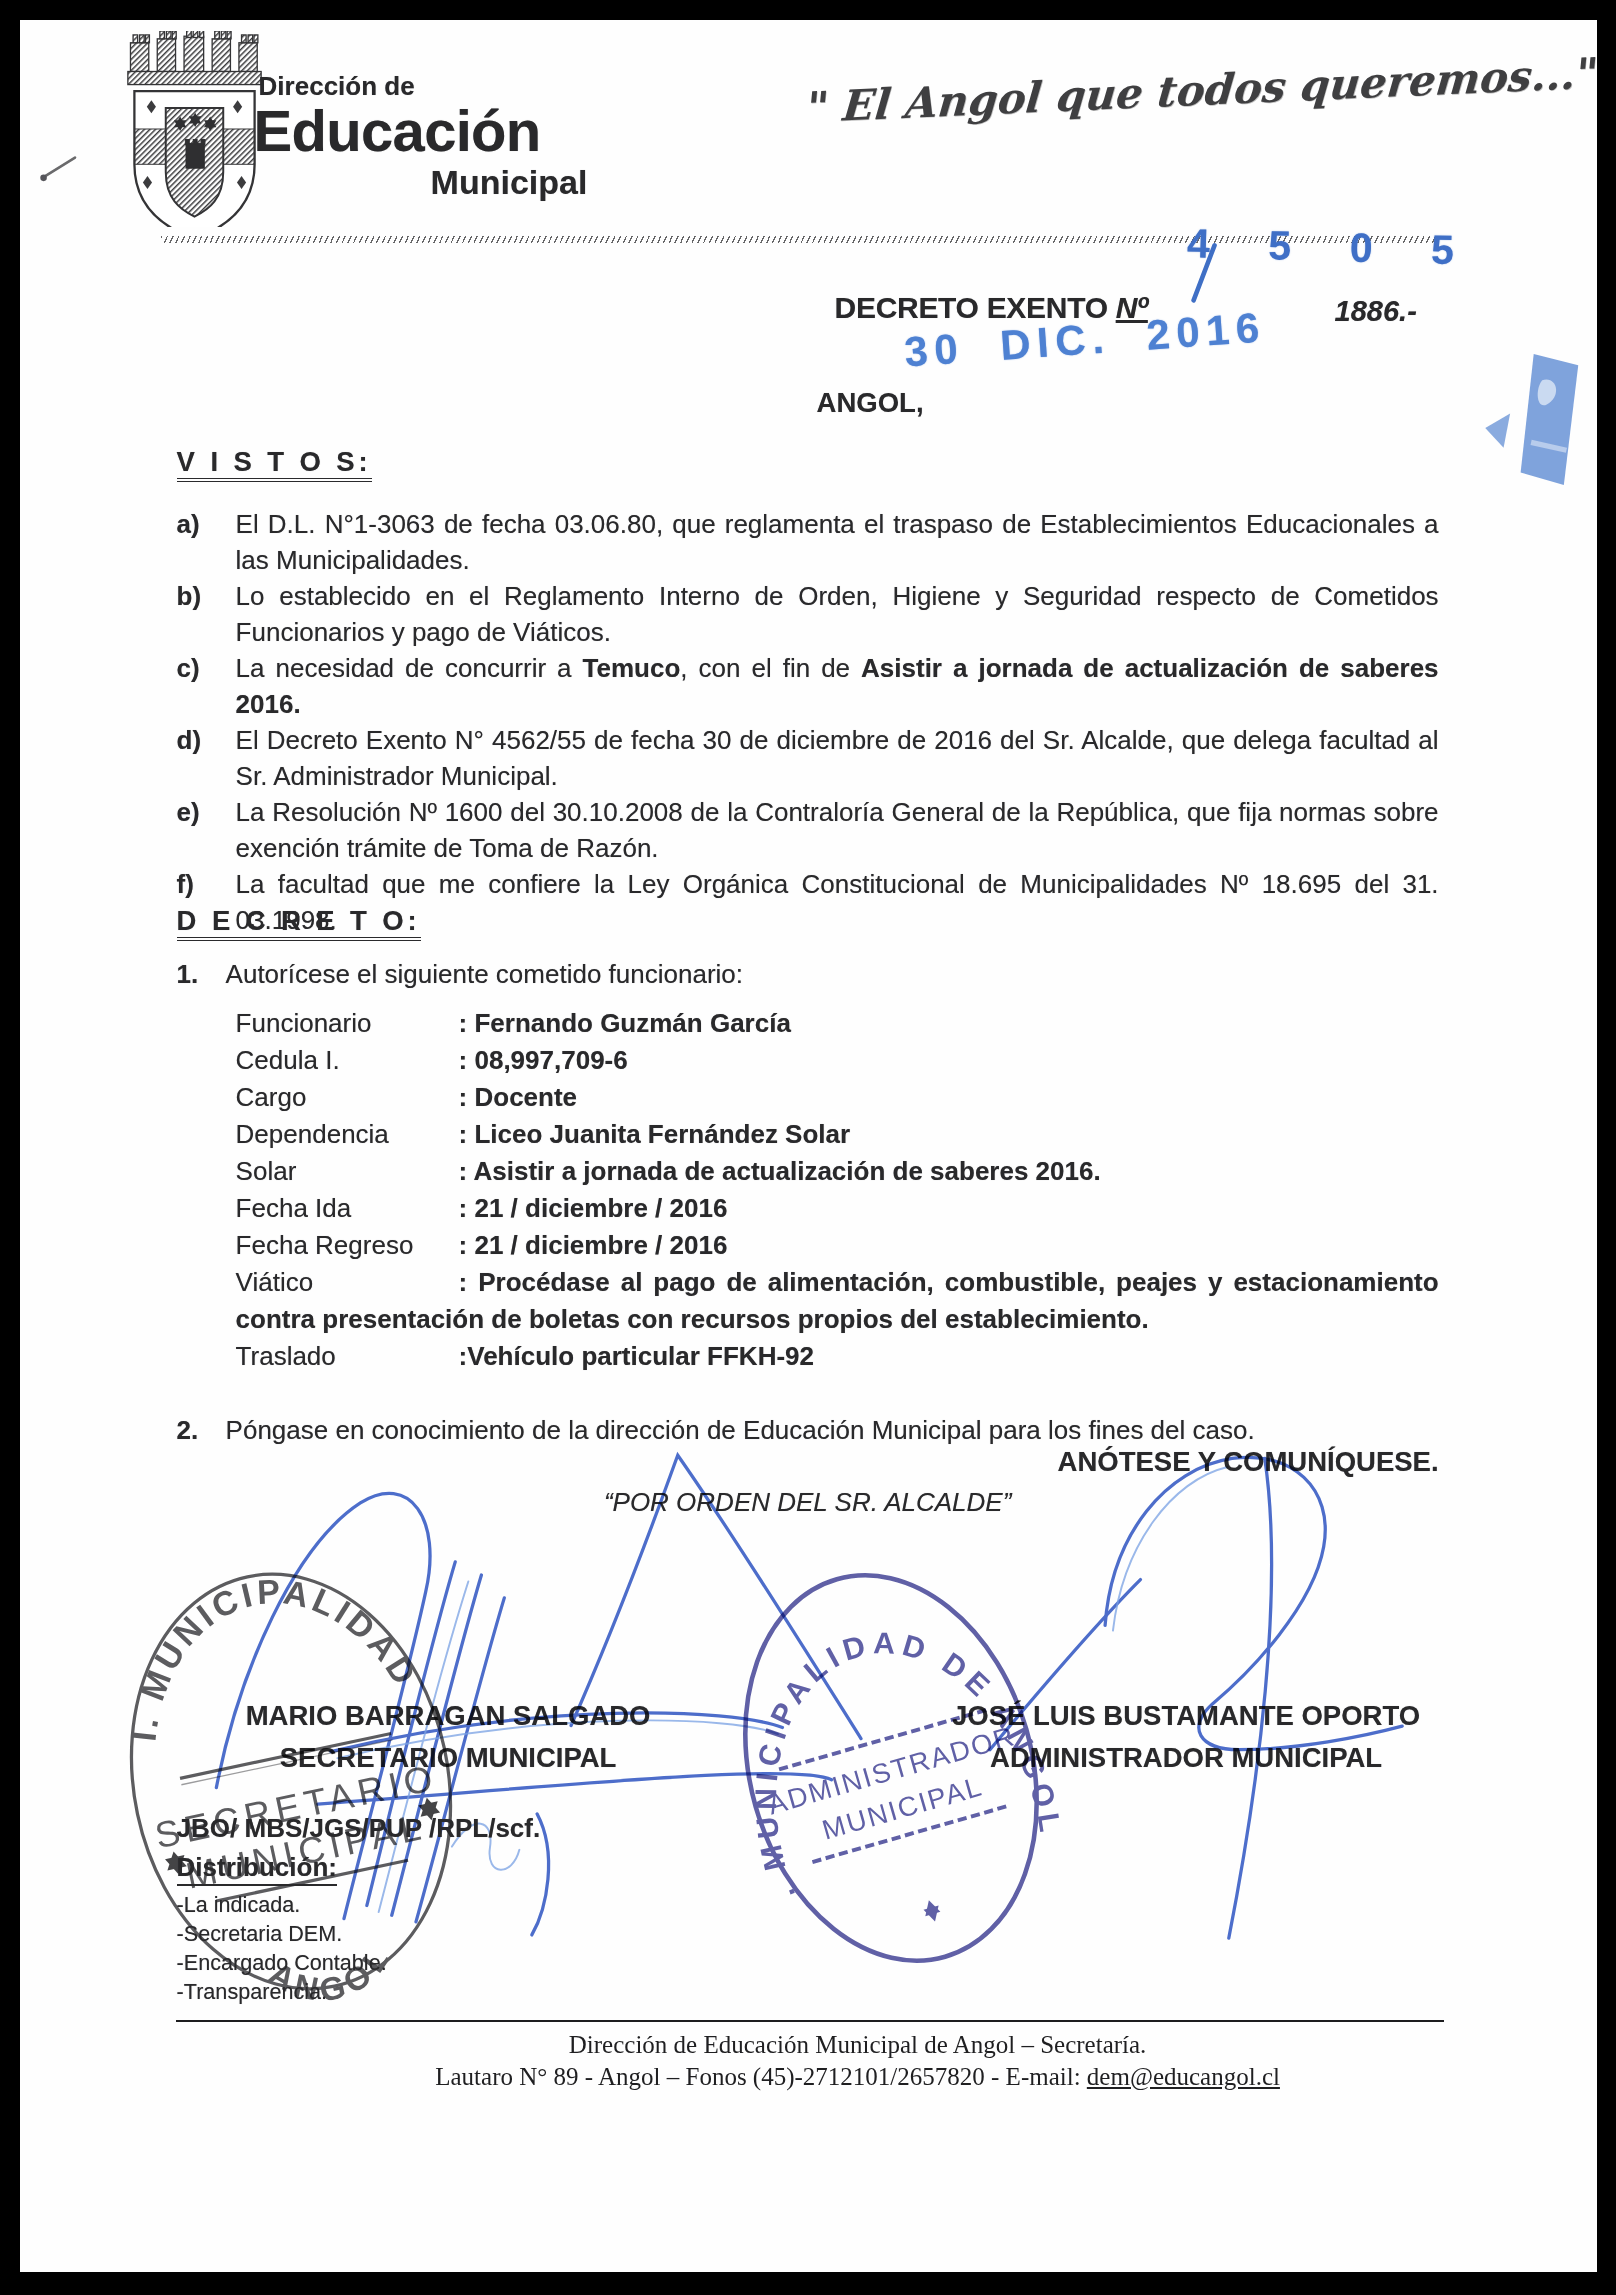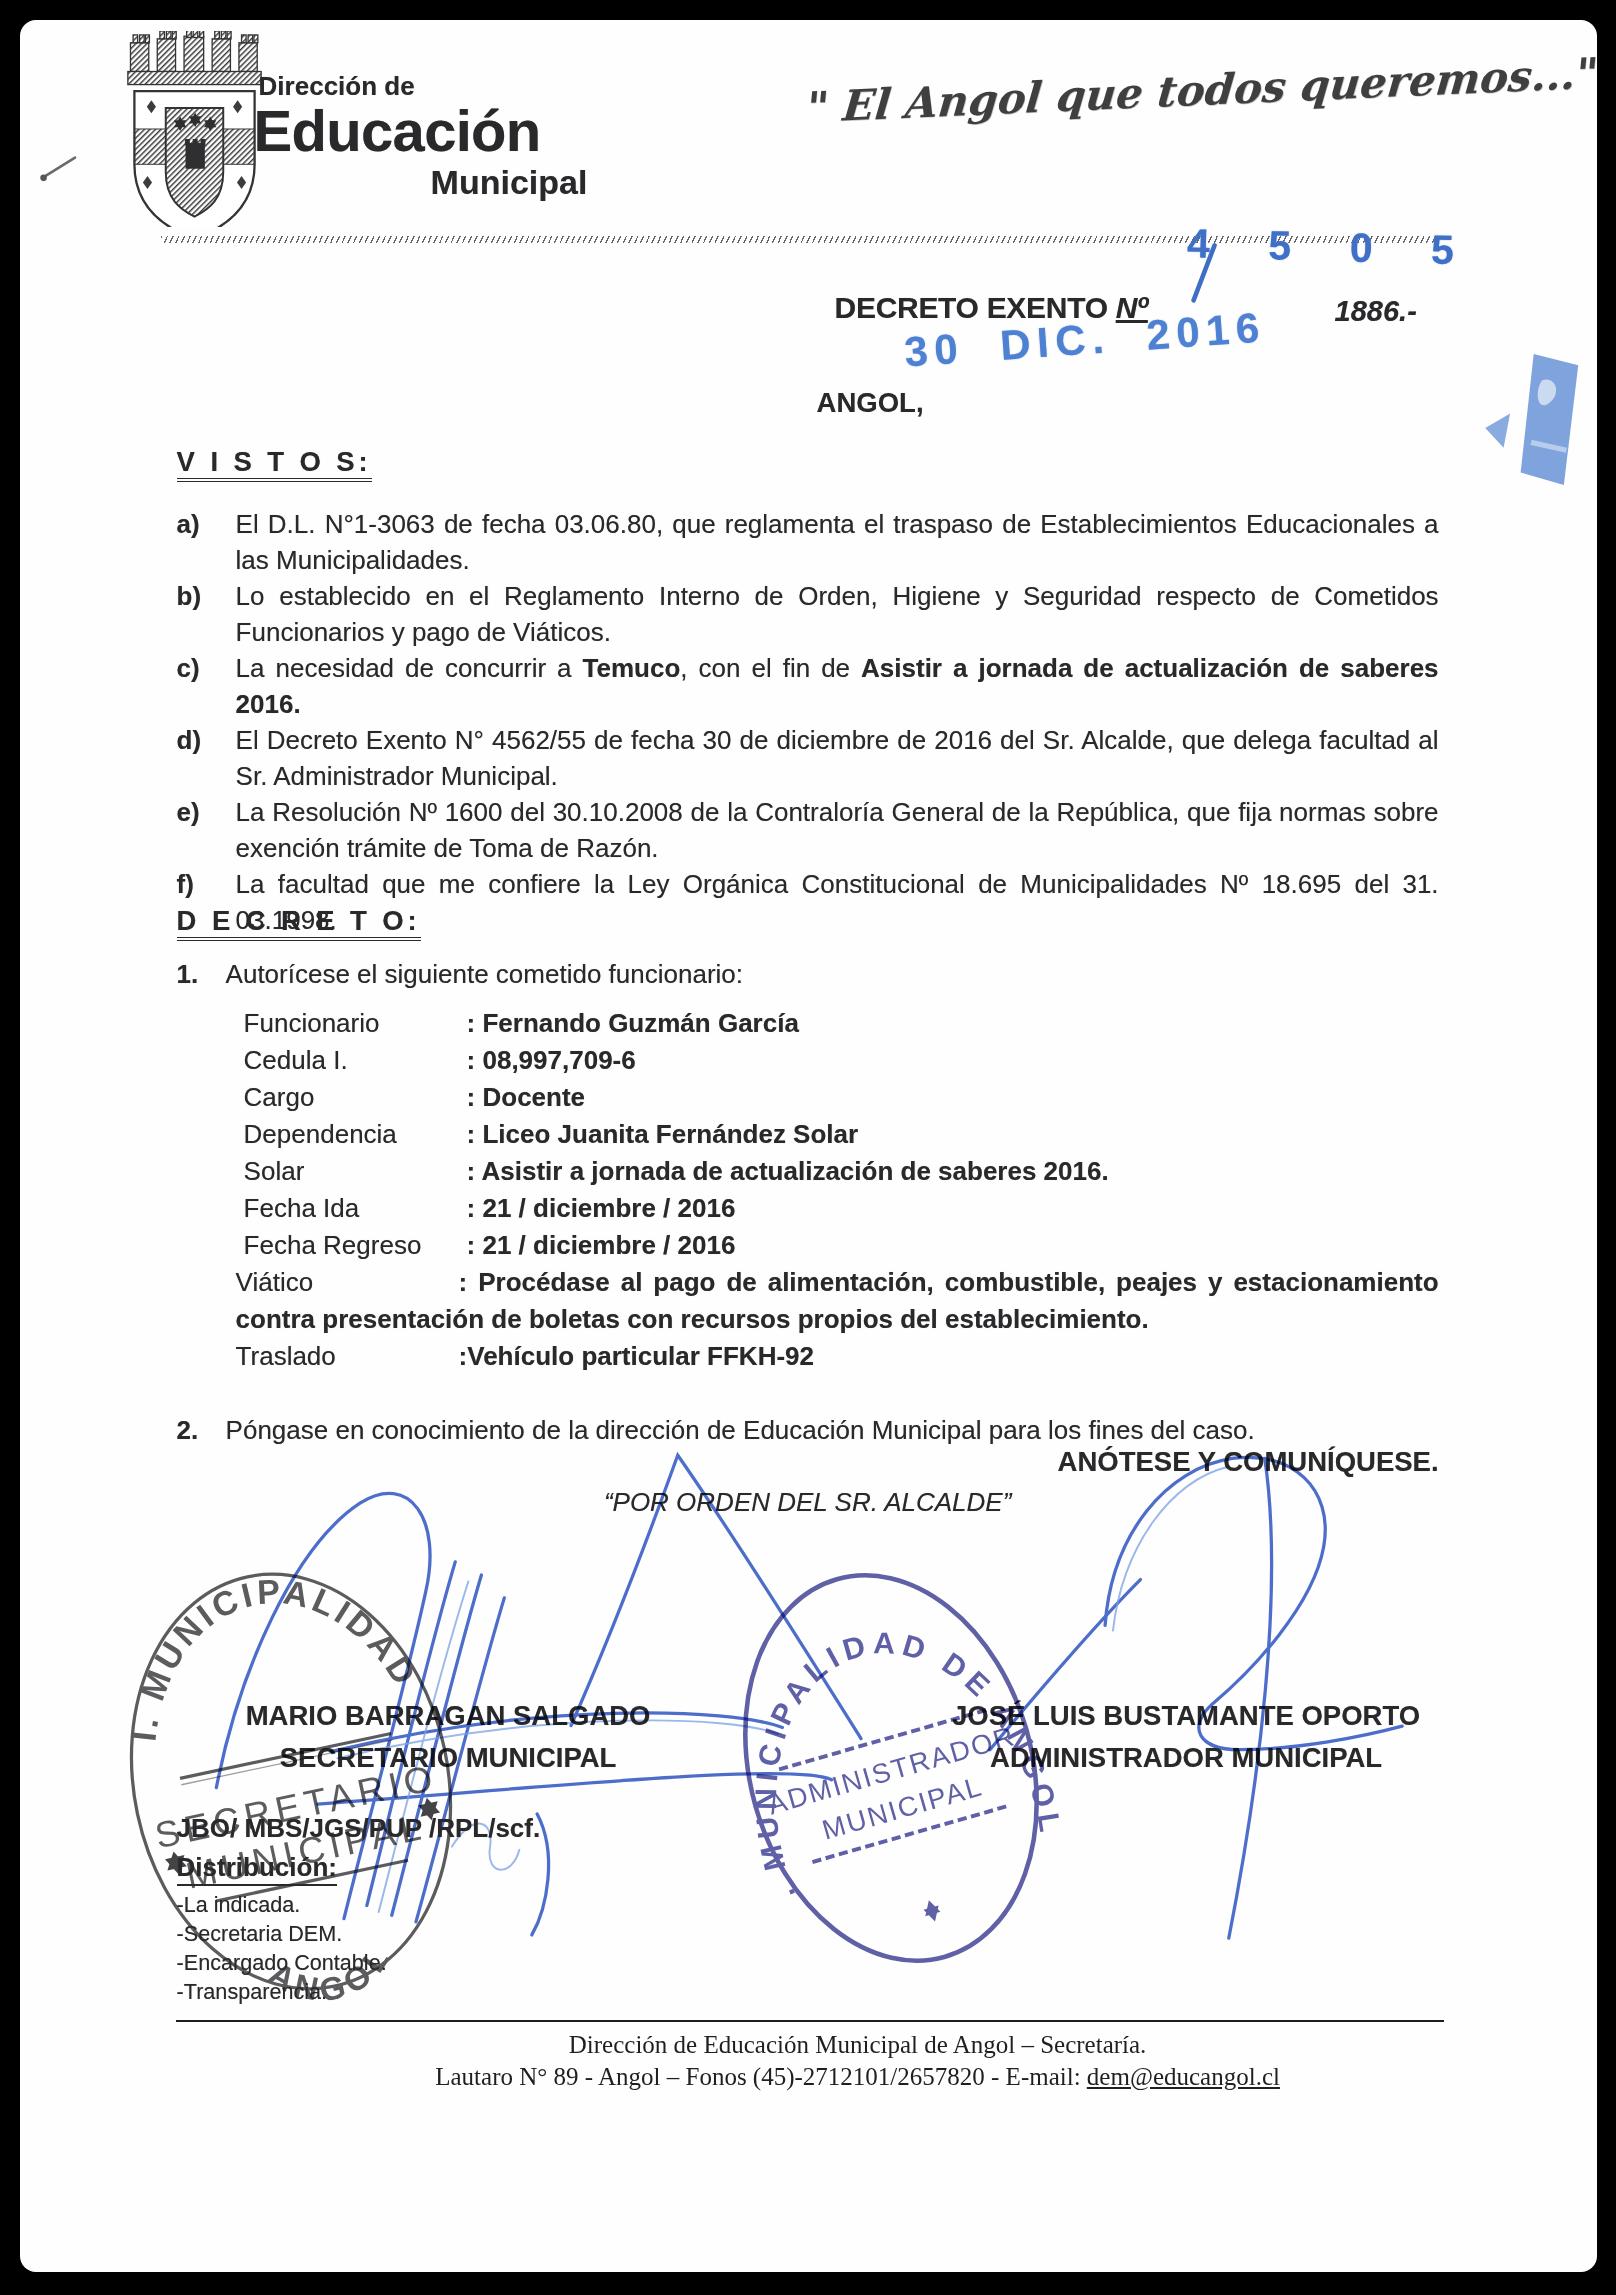--- a/index.html
+++ b/index.html
@@ -1,19 +1,19 @@
 <!DOCTYPE html>
 <html style="font-size:10.5px"><head>
 <meta charset="utf-8">
 <style>
   html,body{margin:0;padding:0;}
   body{width:1617px;height:2295px;background:#000;position:relative;
        font-family:"Liberation Sans",sans-serif;}
   .page{position:absolute;left:19.6px;top:19.6px;width:1577px;height:2252px;
-        background:#fefefe;overflow:hidden;color:#29292b;border-radius:16px;}
+        background:#fefefe;overflow:hidden;color:#29292b;}
   .abs{position:absolute;}
   .ink{color:#29292b;text-shadow:0 0 0.7px rgba(45,45,48,.45);}
   .b{font-weight:bold;}
 
   
   .dept1{left:239px;top:51px;font-size:26px;font-weight:bold;letter-spacing:0px;}
   .dept2{left:234px;top:77px;font-size:58px;font-weight:bold;letter-spacing:-0.7px;}
   .dept3{left:411px;top:143px;font-size:34px;font-weight:bold;}
   .slogan{left:789px;top:63px;width:661px;font-family:"DejaVu Serif",serif;
           font-style:italic;font-weight:bold;font-size:42px;color:#3f3f41;
@@ -39,21 +39,21 @@
   .vistos-head{left:157px;top:426px;}
   .vlist{left:157px;top:486px;width:1262px;font-size:26px;line-height:36px;}
   .vitem{display:flex;}
   .vlabel{flex:0 0 59px;font-weight:bold;}
   .vtext{flex:1;text-align:justify;}
   .decreto-head{left:157px;top:885px;}
   .d-item{left:157px;font-size:26px;line-height:36px;width:1262px;display:flex;}
   .d-num{flex:0 0 49px;font-weight:bold;}
   .fields{left:216px;top:985px;width:1203px;font-size:26px;line-height:37px;}
   .frow{display:flex;}
-  .flabel{flex:0 0 223px;margin-left:8px;}
+  .flabel{flex:0 0 223px;}
   .fvalue{font-weight:bold;}
   .fpara{text-align:justify;}
   .flabel-in{display:inline-block;width:223px;font-weight:normal;}
 
   
   .close1{left:157px;top:1426px;width:1262px;text-align:right;font-size:27.5px;font-weight:bold;}
   .close2{left:157px;top:1467px;width:1262px;text-align:center;font-size:26px;font-style:italic;}
 
   
   .signame{position:absolute;width:537px;text-align:center;font-size:27.5px;font-weight:bold;line-height:42px;}

